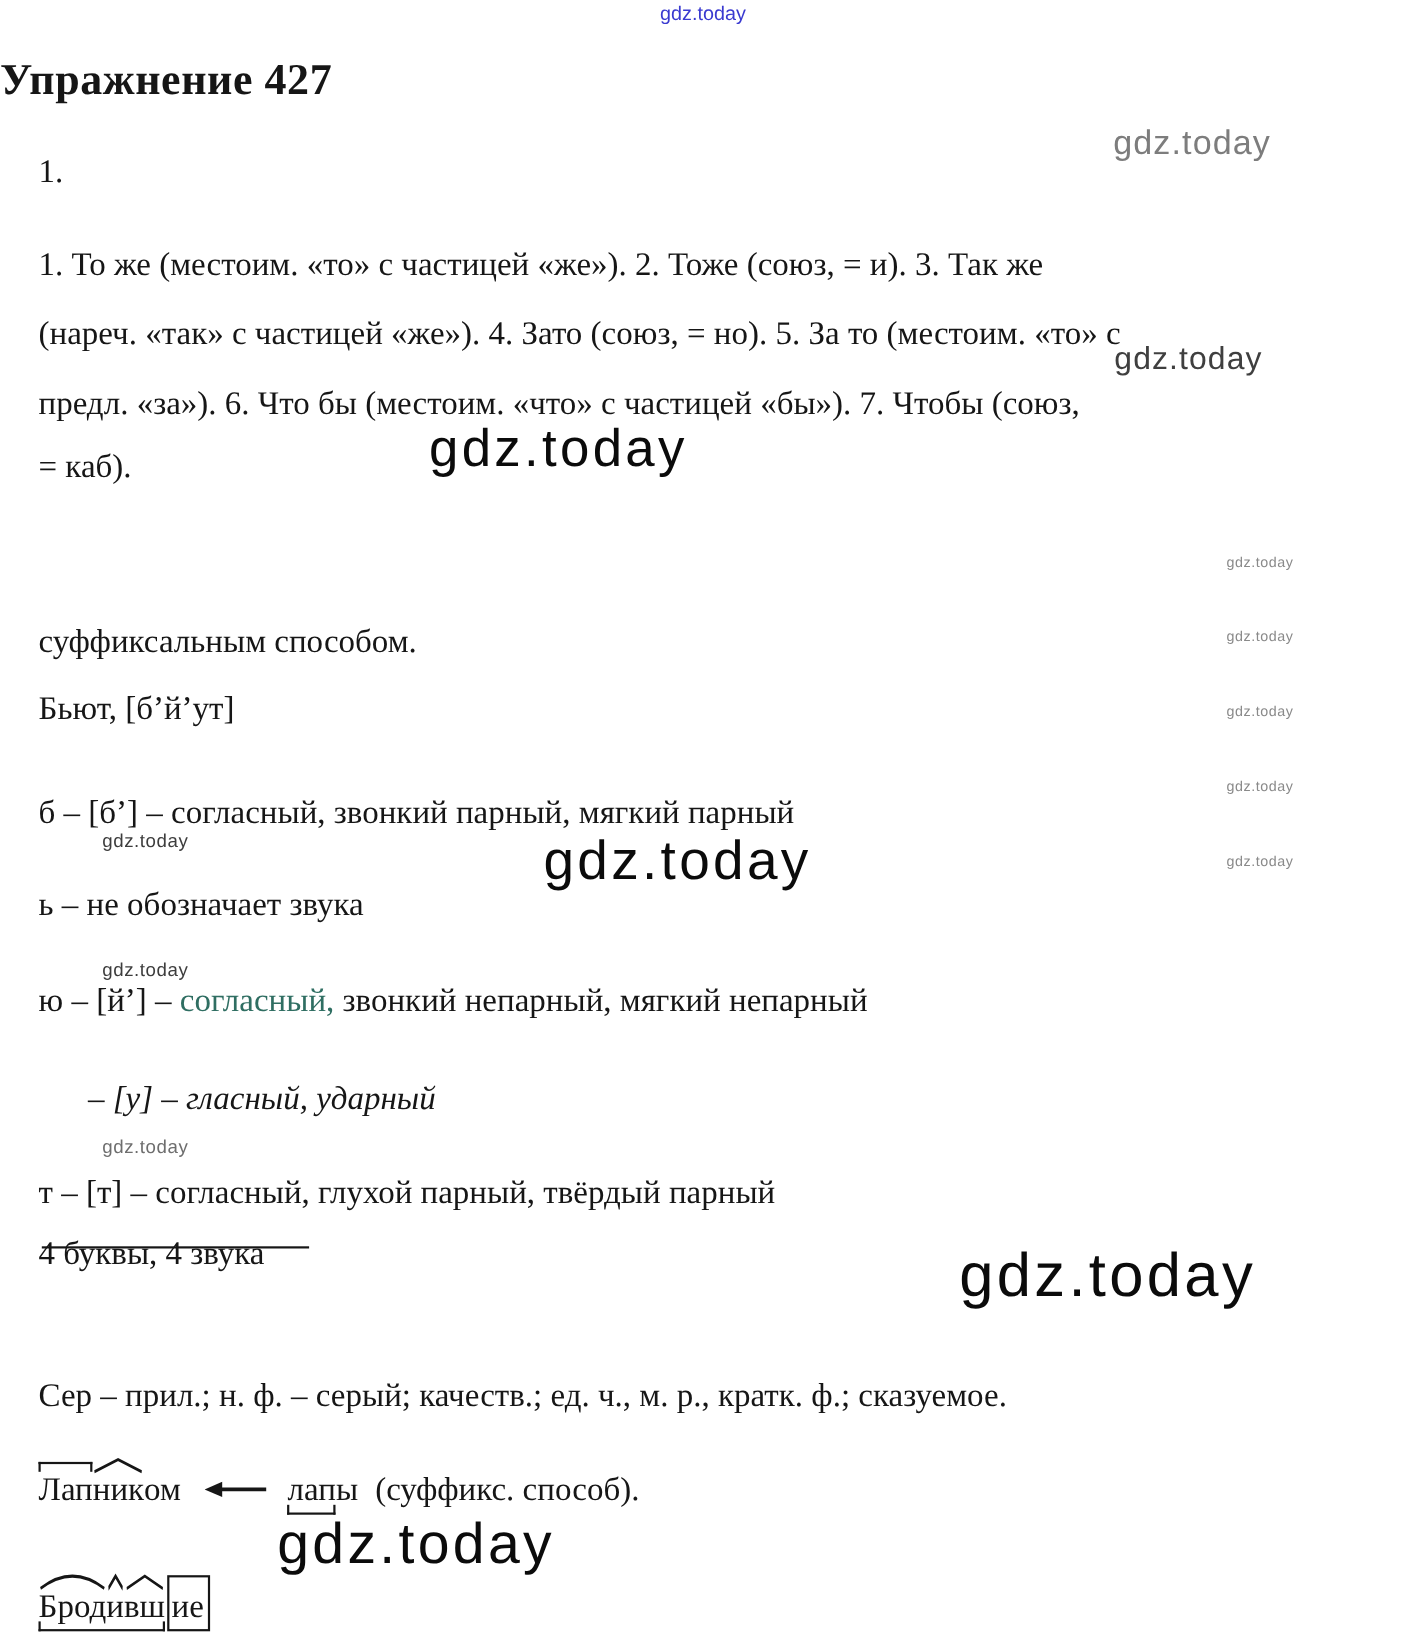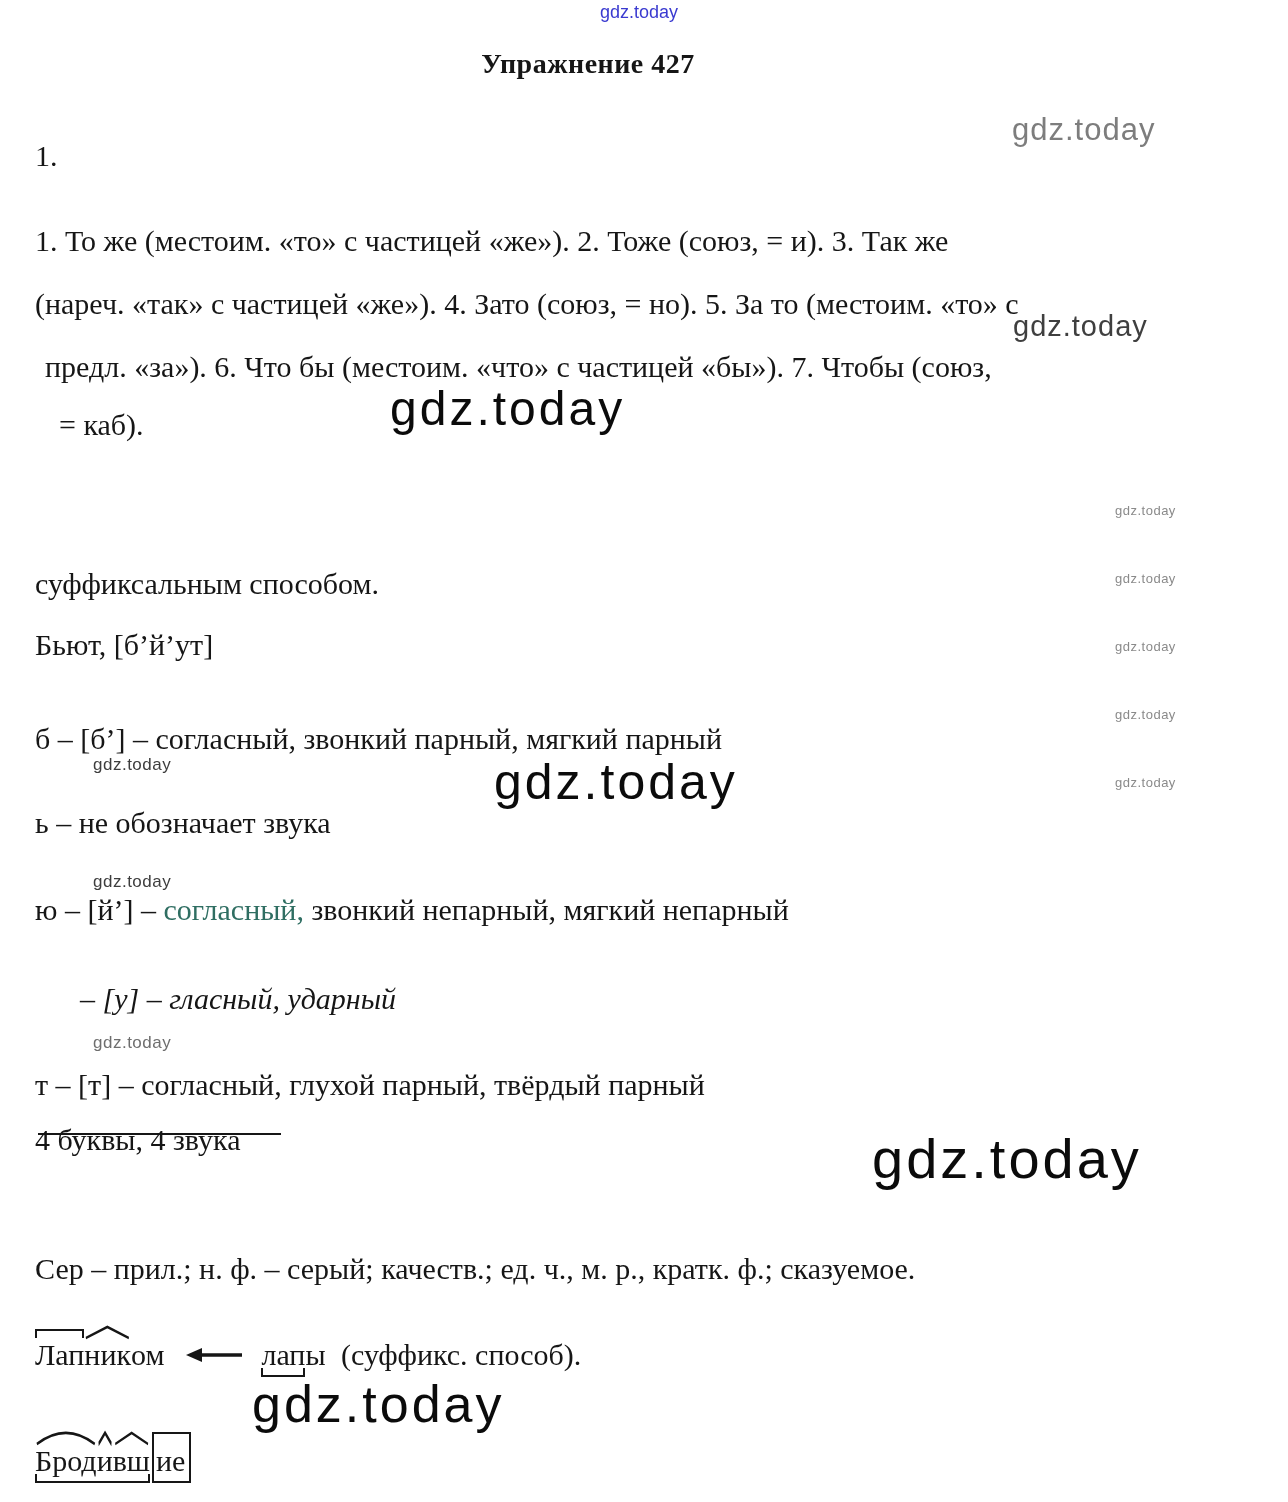--- a/index.html
+++ b/index.html
@@ -16,22 +16,22 @@
     position:absolute;
     left:35px;
     font-size:30px;
     line-height:34px;
     white-space:nowrap;
     color:#161616;
   }
   .title{
     position:absolute;
     left:0;right:0;top:48px;
-    text-align:center;
-    font-size:28px;
+    text-align:left;
+    font-size:40px;
     font-weight:bold;
     letter-spacing:.5px;
   }
   .teal{color:var(--accent-teal,#2f6e62);}
   
   .wm{
     position:absolute;
     font-family:"Liberation Sans", sans-serif;
     white-space:nowrap;
     font-weight:normal;
@@ -87,22 +87,22 @@
   <div class="wm wm-margin wm-m5">gdz.today</div>
   <div class="wm wm-inline wm-i1">gdz.today</div>
   <div class="wm wm-inline wm-i2">gdz.today</div>
   <div class="wm wm-inline wm-i3">gdz.today</div>
 
   <div class="title">Упражнение 427</div>
   <div class="line" style="top:139px;">1.</div>
 
   <div class="line" style="top:224px;">1. То же (местоим. «то» с частицей «же»). 2. Тоже (союз, = и). 3. Так же</div>
   <div class="line" style="top:287px;">(нареч. «так» с частицей «же»). 4. Зато (союз, = но). 5. За то (местоим. «то» с</div>
-  <div class="line" style="top:350px;margin-left:10px;">предл. «за»). 6. Что бы (местоим. «что» с частицей «бы»). 7. Чтобы (союз,</div>
-  <div class="line" style="top:408px;margin-left:24px;">= каб).</div>
+  <div class="line" style="top:350px;">предл. «за»). 6. Что бы (местоим. «что» с частицей «бы»). 7. Чтобы (союз,</div>
+  <div class="line" style="top:408px;">= каб).</div>
 
   <div class="line" style="top:556px;margin-top:11px;">суффиксальным способом.</div>
 
   <div class="line" style="top:628px;">Бьют, [б’й’ут]</div>
   <div class="line" style="top:806px;">ь – не обозначает звука</div>
   <div class="line" style="top:722px;">б – [б’] – согласный, звонкий парный, мягкий парный</div>
   <div class="line" style="top:893px;">
     <span>ю – [й’] – </span><span class="teal">согласный,</span><span> звонкий непарный, мягкий непарный</span>
   </div>
   <div class="line" style="top:982px;left:80px;font-style:italic;">– [у] – гласный, ударный</div>

